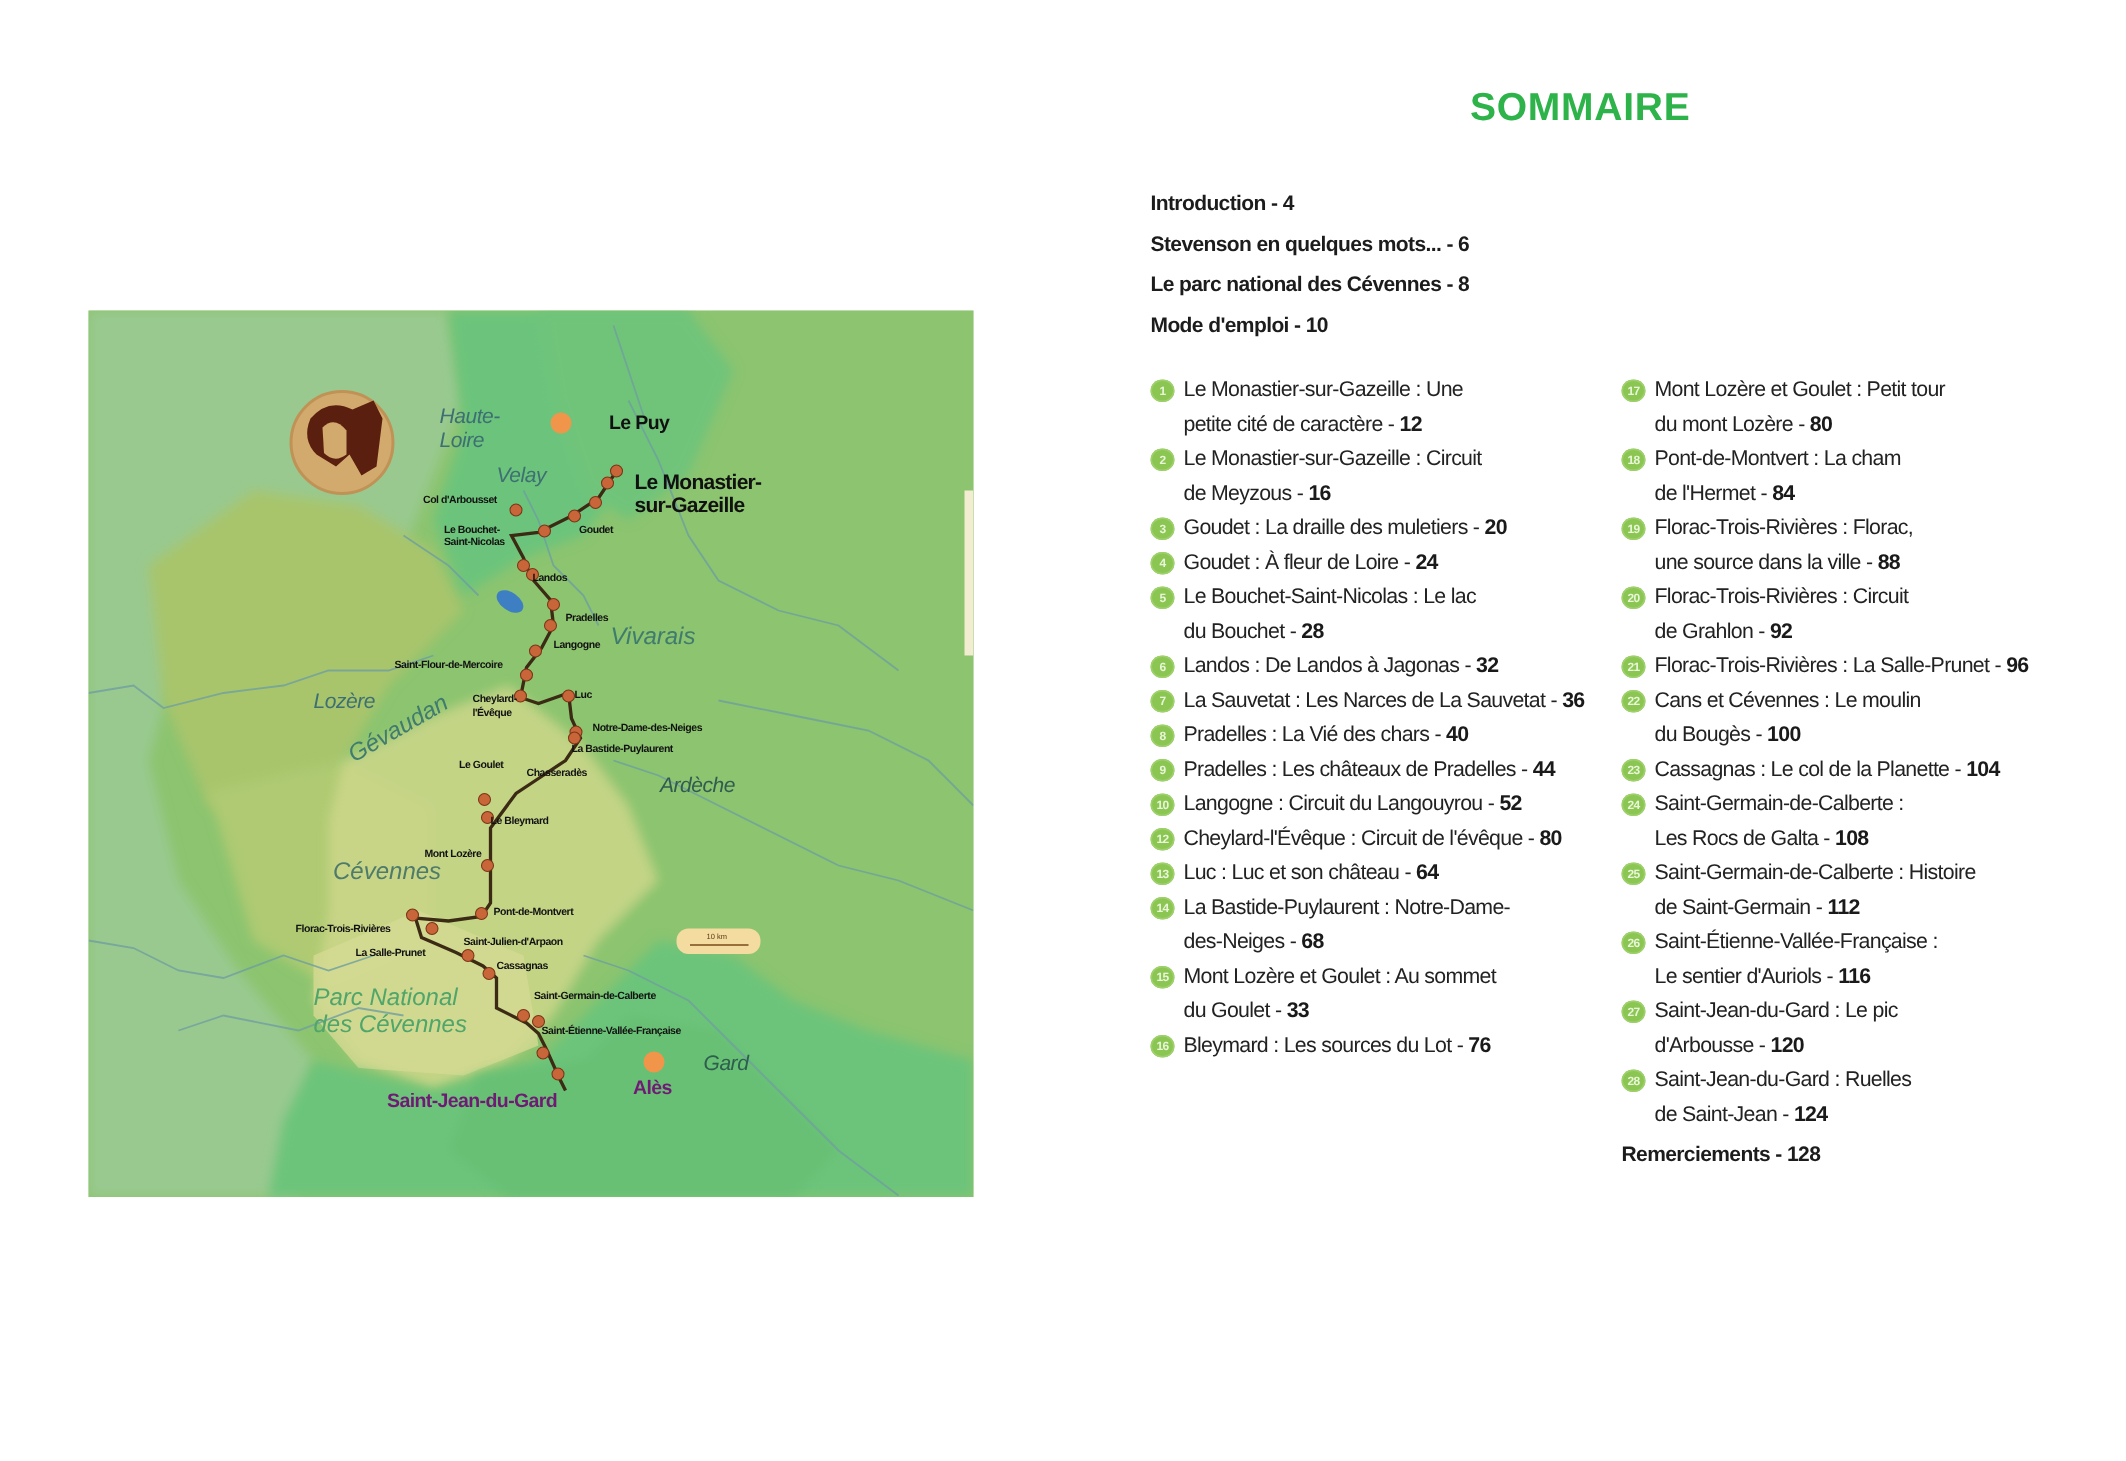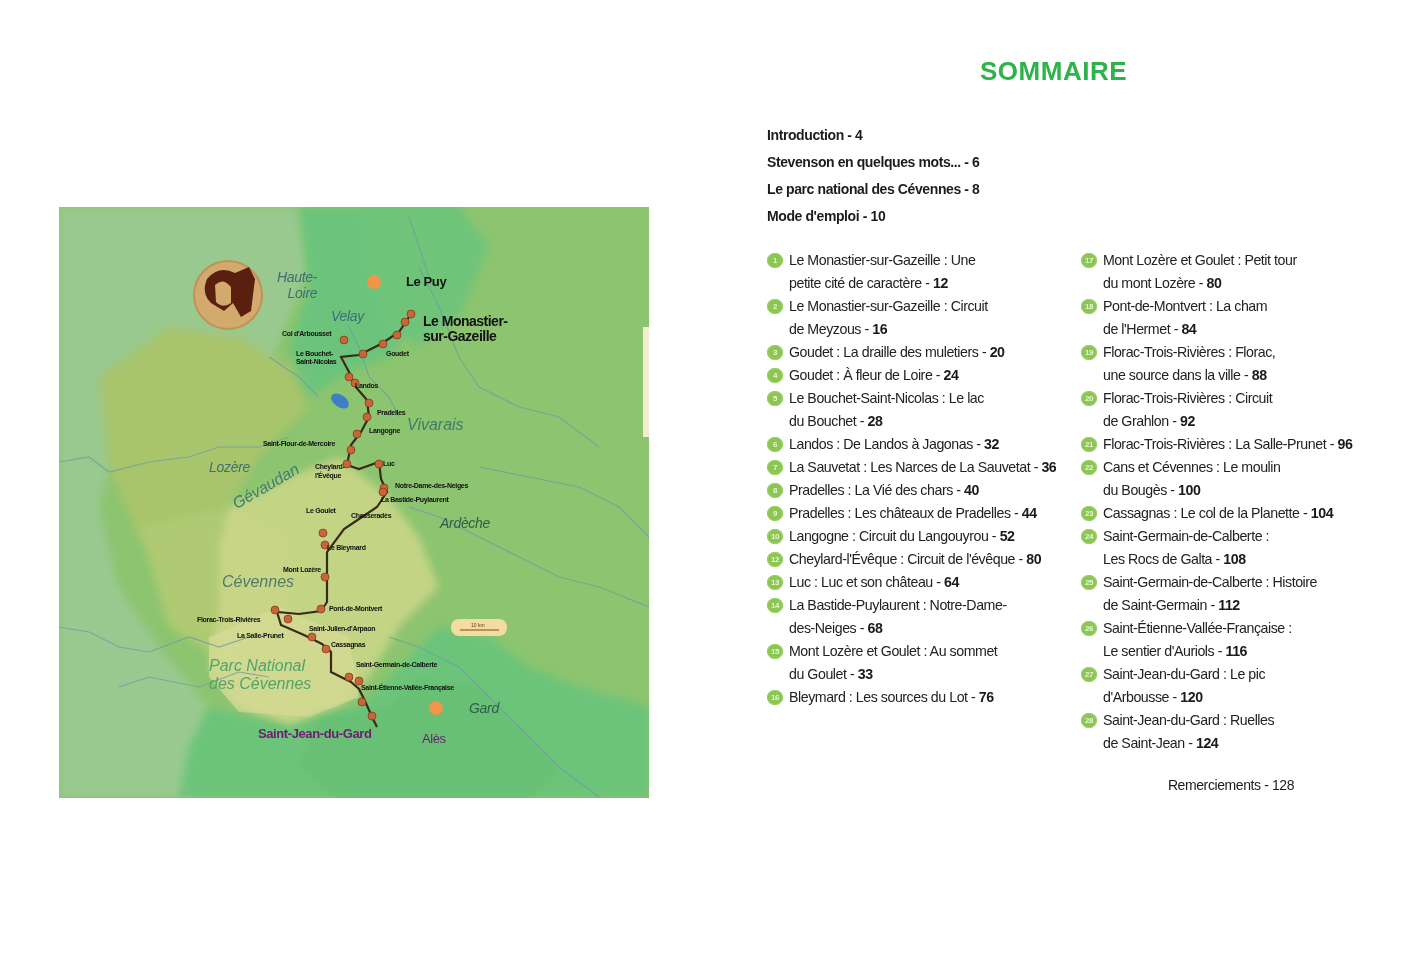--- a/index.html
+++ b/index.html
@@ -23,21 +23,21 @@
   .intro { position:absolute; left:767px; top:125px; }
   .intro .row { font-size:14px; font-weight:bold; height:27px; line-height:20px; letter-spacing:-0.4px; color:#1c1c1c; }
   .col { position:absolute; top:249px; width:300px; }
   .col.left { left:767px; }
   .col.right { left:1081px; }
   .entry { display:flex; align-items:flex-start; font-size:14.2px; line-height:23px; letter-spacing:-0.45px; color:#222; margin-bottom:0px; }
   .entry .num { flex:0 0 16px; width:15px; height:15px; border-radius:50%; background:#8bc653; color:#e8f5d8; font-size:8px; font-weight:bold; display:flex; align-items:center; justify-content:center; margin-top:4px; margin-right:6px; box-shadow:0 0 0 1px #9ed06b inset; }
   .entry .text { flex:1; }
   .entry .page { font-weight:bold; color:#1a1a1a; }
   .entry .sep { color:#222; }
-  .thanks { font-size:14px; font-weight:normal; letter-spacing:-0.4px; margin-top:22px; color:#1c1c1c;text-align:center; }
+  .thanks { font-size:14px; font-weight:bold; letter-spacing:-0.4px; margin-top:6px; color:#1c1c1c; }
 </style>
 </head>
 <body>
 
 <div class="map">
   <svg width="590" height="591" viewBox="0 0 590 591">
     <defs>
       <filter id="blur3">
           <feGaussianBlur stdDeviation="4"></feGaussianBlur>
         </filter>
@@ -115,37 +115,37 @@
     <line x1="401" y1="423" x2="440" y2="423" stroke="#7a4a1a" stroke-width="1"></line>
 
     <g>
       <circle cx="169" cy="88" r="34" fill="#d3aa6e"></circle>
       <circle cx="169" cy="88" r="34" fill="none" stroke="#c09256" stroke-width="2"></circle>
       <path d="M148,72 Q160,58 176,66 L190,60 L196,72 L192,104 L182,110 L174,96 L165,104 L152,96 Q142,86 148,72 Z" fill="#5a1f0e"></path>
       <path d="M156,78 Q164,70 172,80 L172,96 Q164,102 157,95 Z" fill="#d3aa6e"></path>
     </g>
   </svg>
 
-  <span class="lbl region" style="left: 218px; top: 62px; text-align: right; line-height: 16px; white-space: pre;">Haute-
+  <span class="lbl region" style="left: 234px; top: 62px; text-align: left; line-height: 16px; white-space: pre;">Haute-
 Loire</span>
   <span class="lbl region" style="left:272px;top:102px;">Velay</span>
   <span class="lbl region-big" style="left:348px;top:210px;">Vivarais</span>
   <span class="lbl region" style="left:150px;top:253px;">Lozère</span>
   <span class="lbl region-big" style="left:175px;top:290px;transform:rotate(-30deg);transform-origin:left;">Gévaudan</span>
   <span class="lbl region" style="left:381px;top:309px;color:#305c50;">Ardèche</span>
   <span class="lbl region-big" style="left:163px;top:367px;color:#4e7b6a;">Cévennes</span>
   <span class="lbl park" style="left:150px;top:450px;white-space:pre;">Parc National
 des Cévennes</span>
   <span class="lbl region" style="left:410px;top:494px;color:#2e5e4e;">Gard</span>
 
   <span class="lbl city" style="left:331px;top:68px;">Le Puy</span>
   <span class="lbl city-big" style="left:364px;top:107px;white-space:pre;">Le Monastier-
 sur-Gazeille</span>
   <span class="lbl city-end" style="left:199px;top:520px;">Saint-Jean-du-Gard</span>
-  <span class="lbl city-end" style="left:363px;top:525px;font-weight:normal;">Alès</span>
+  <span class="lbl city-end" style="left:363px;top:511px;font-weight:bold;">Alès</span>
 
   <span class="lbl town" style="left:223px;top:123px;">Col d'Arbousset</span>
   <span class="lbl town" style="left:237px;top:143px;white-space:pre;line-height:8px;">Le Bouchet-
 Saint-Nicolas</span>
   <span class="lbl town" style="left:327px;top:143px;">Goudet</span>
   <span class="lbl town" style="left:296px;top:175px;">Landos</span>
   <span class="lbl town" style="left:318px;top:202px;">Pradelles</span>
   <span class="lbl town" style="left:310px;top:220px;">Langogne</span>
   <span class="lbl town" style="left:204px;top:233px;">Saint-Flour-de-Mercoire</span>
   <span class="lbl town" style="left:256px;top:255px;white-space:pre;line-height:9px;">Cheylard-

